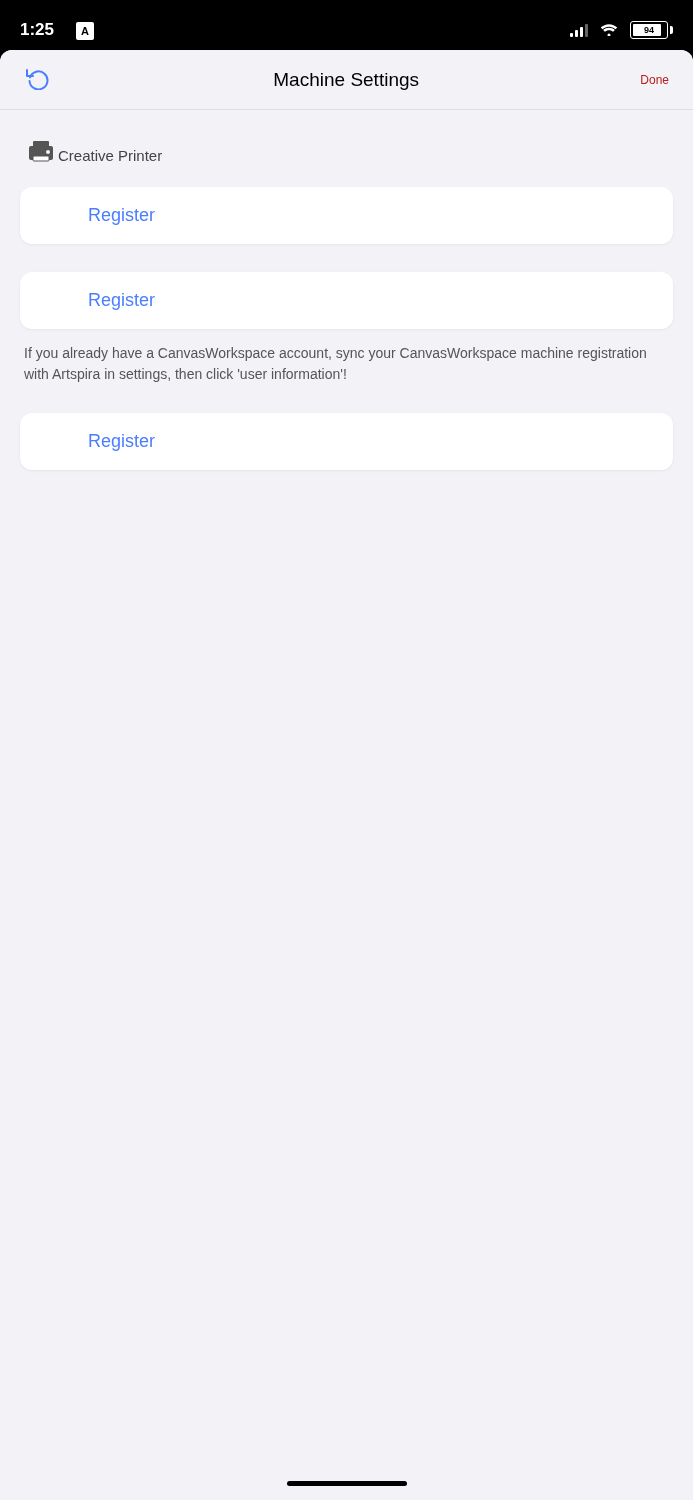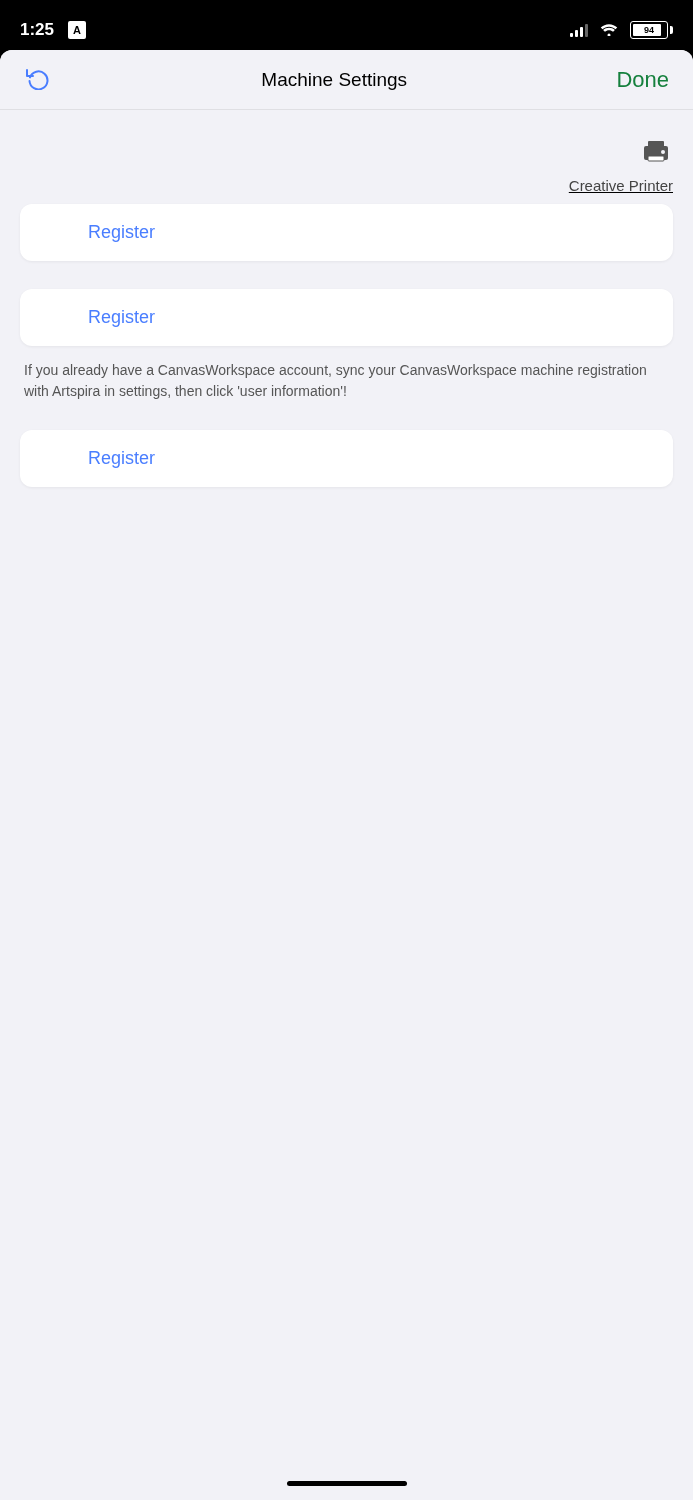--- a/index.html
+++ b/index.html
@@ -22,22 +22,22 @@
       align-items: center;
       justify-content: space-between;
       padding: 10px 20px 0 20px;
     }
 
     .status-time {
       color: #fff;
       font-size: 17px;
       font-weight: 600;
       display: flex;
-      align-items: center;
-      gap: 14px;
+      align-items: flex-end;
+      gap: 22px;
     }
 
     .status-icon-id {
       width: 18px;
       height: 18px;
       background: #fff;
       border-radius: 2px;
       display: flex;
       align-items: center;
       justify-content: center;
@@ -110,46 +110,45 @@
       height: 24px;
     }
 
     .nav-title {
       font-size: 19px;
       font-weight: 400;
       color: #000;
     }
 
     .nav-done-btn {
-      color: #15803d;
-      font-size: 22px;
+      color: #b91c1c;
+      font-size: 12px;
       font-weight: 400;
       cursor: pointer;
       padding: 6px 4px;
     }
 
     
     .content {
       flex: 1;
       padding: 24px 20px;
       overflow-y: auto;
     }
 
     
     .machine-section {
       margin-bottom: 28px;
     }
 
     .machine-header {
       display: flex;
-      flex-direction: column;
-      align-items: flex-end;
+      flex-direction: row;
+      align-items: center;
       margin-bottom: 10px;
       padding-left: 4px;
-      text-decoration: underline;
     }
 
     .machine-icon {
       color: #555;
       margin-bottom: 5px;
     }
 
     .machine-label {
       font-size: 15px;
       color: #444;

